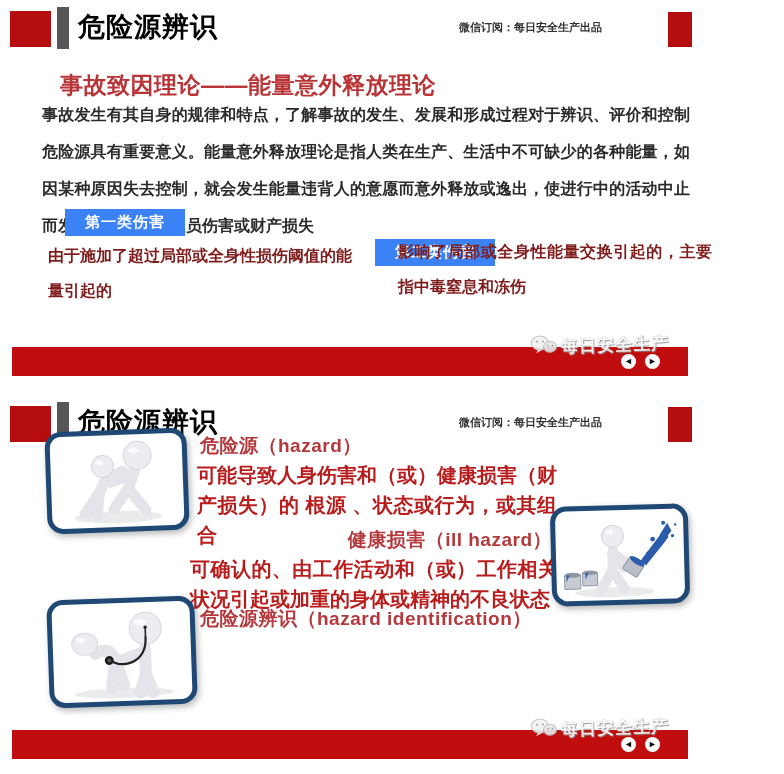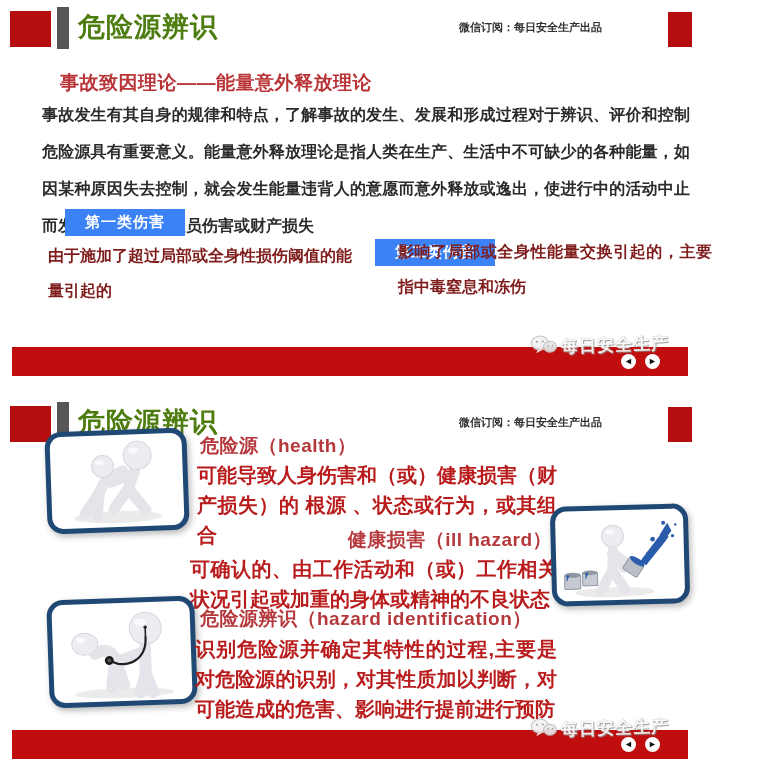--- a/index.html
+++ b/index.html
@@ -8,26 +8,26 @@
     width:784px; height:774px; position:relative; overflow:hidden;
     font-family:"Liberation Sans","DejaVu Sans",sans-serif;
     -webkit-font-smoothing:antialiased;
   }
   .abs { position:absolute; }
 
   
   .header { position:absolute; left:0; width:784px; height:46px; }
   .hdr-left-block { position:absolute; left:10px; top:5px; width:41px; height:36px; background:#b60d10; }
   .hdr-bar { position:absolute; left:57px; top:1px; width:12px; height:42px; background:#565659; }
-  .hdr-title { position:absolute; left:78px; top:3px; font-size:27px; font-weight:bold; color:#4d7c0f; letter-spacing:1px; }
+  .hdr-title { position:absolute; left:78px; top:3px; font-size:27px; font-weight:bold; color:#000000; letter-spacing:1px; }
   .hdr-sub { position:absolute; left:459px; top:14px; font-size:11px; font-weight:600; color:#303030; }
   .hdr-right-block { position:absolute; left:668px; top:6px; width:24px; height:35px; background:#b60d10; }
 
   
-  .s1-heading { position:absolute; left:60px; top:70px; font-size:19px; font-weight:bold; color:#b93437; letter-spacing:.5px; }
+  .s1-heading { position:absolute; left:60px; top:70px; font-size:23px; font-weight:bold; color:#b93437; letter-spacing:.5px; }
   .s1-para { position:absolute; left:42px; top:96px; width:648px; font-size:16px; font-weight:600;
              color:#2b2b2b; line-height:37px; text-align:justify; }
   .badge { position:absolute; background:#3b82f6; color:#fff; font-size:15px; font-weight:bold;
            padding:4px 0; width:120px; text-align:center; letter-spacing:1px; }
   .badge-desc { position:absolute; font-size:16px; font-weight:600; color:#7f1d1d; line-height:35px; text-align:justify; }
 
   
   .band { position:absolute; left:12px; width:676px; height:29px; background:#c00d0d; }
   .watermark { position:absolute; left:531px; width:150px; height:42px; }
   .wm-row { position:absolute; left:0; top:0; display:flex; align-items:center; gap:4px; transform:rotate(-2deg); opacity:.92; }
@@ -113,21 +113,21 @@
         <path d="M48 57 L45 80"></path>
         <path d="M55 44 L72 36"></path>
       </g>
       <circle cx="87" cy="21" r="14" fill="#ececf1" stroke="#d6d6de" stroke-width="1"></circle>
       <circle cx="52" cy="31" r="11" fill="#ececf1" stroke="#d6d6de" stroke-width="1"></circle>
       <ellipse cx="83" cy="16" rx="5" ry="3" fill="#fafafc"></ellipse>
       <ellipse cx="49" cy="27" rx="4" ry="2.5" fill="#fafafc"></ellipse>
     </svg>
   </div>
 
-  <div class="sec-heading" style="left:200px; top:36px;">危险源（health）</div>
+  <div class="sec-heading" style="left:200px; top:36px;">危险源（hazard）</div>
   <div class="sec-body" style="left:197px; top:63px; width:360px;">可能导致人身伤害和（或）健康损害（财产损失）的 根源 、状态或行为，或其组合</div>
 
   <div class="sec-heading" style="left:200px; top:130px; width:352px; text-align:right;">健康损害（ill hazard）</div>
   <div class="sec-body" style="left:190px; top:157px; width:368px;">可确认的、由工作活动和（或）工作相关状况引起或加重的身体或精神的不良状态</div>
 
   <div class="img-frame" style="left:551px; top:108px; width:138px; height:100px; transform:rotate(-1.5deg);">
     <svg width="128" height="90" viewBox="0 0 128 90">
       <ellipse cx="58" cy="82" rx="40" ry="5" fill="#000" opacity="0.08"></ellipse>
       <g stroke="#e4e4ea" stroke-width="10" stroke-linecap="round" fill="none">
         <path d="M57 40 L56 60"></path>
@@ -179,21 +179,20 @@
       <ellipse cx="28" cy="36" rx="4.5" ry="3" fill="#fafafc"></ellipse>
       <path d="M93 26 L93 34" stroke="#222" stroke-width="1.6" fill="none"></path>
       <circle cx="93" cy="25" r="1.8" fill="#222"></circle>
       <path d="M93 34 C94 58 74 66 58 58" stroke="#222" stroke-width="2.2" fill="none"></path>
       <circle cx="56" cy="57" r="4.5" fill="#1a1a1a"></circle>
       <circle cx="56" cy="57" r="2" fill="#555"></circle>
     </svg>
   </div>
 
   <div class="sec-heading" style="left:200px; top:209px;">危险源辨识（hazard identification）</div>
-  <div class="sec-body" style="left:195px; top:237px; width:362px;">识别危险源并确定其特性的过程,主要是对危险源的识别，对其性质加以判断，对可能造成的危害、影响进行提前进行预防</div>
 
   <div class="band" style="top:333px;"></div>
 
   <div class="watermark" style="top:319px;">
     <div class="wm-row">
       <span>
         <svg width="26" height="20" viewBox="0 0 26 20">
           <ellipse cx="9" cy="8" rx="8.5" ry="7" fill="#f2f2f2" stroke="#bdbdbd" stroke-width="1"></ellipse>
           <circle cx="6" cy="6.5" r="1" fill="#9a9a9a"></circle>
             <circle cx="12" cy="6.5" r="1" fill="#9a9a9a"></circle>

